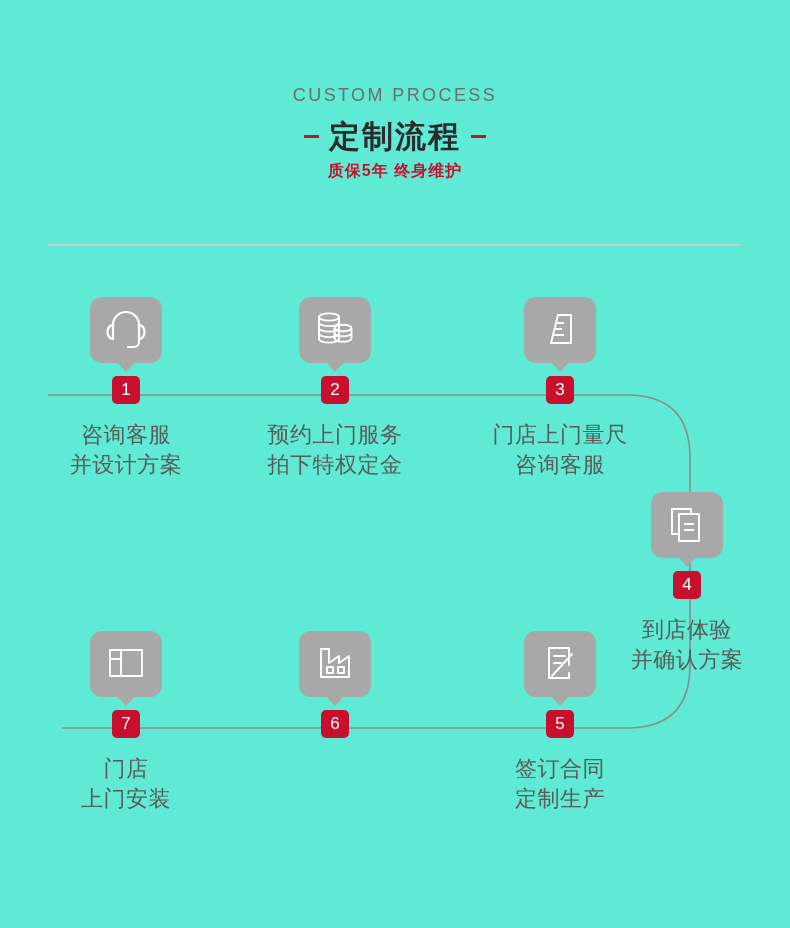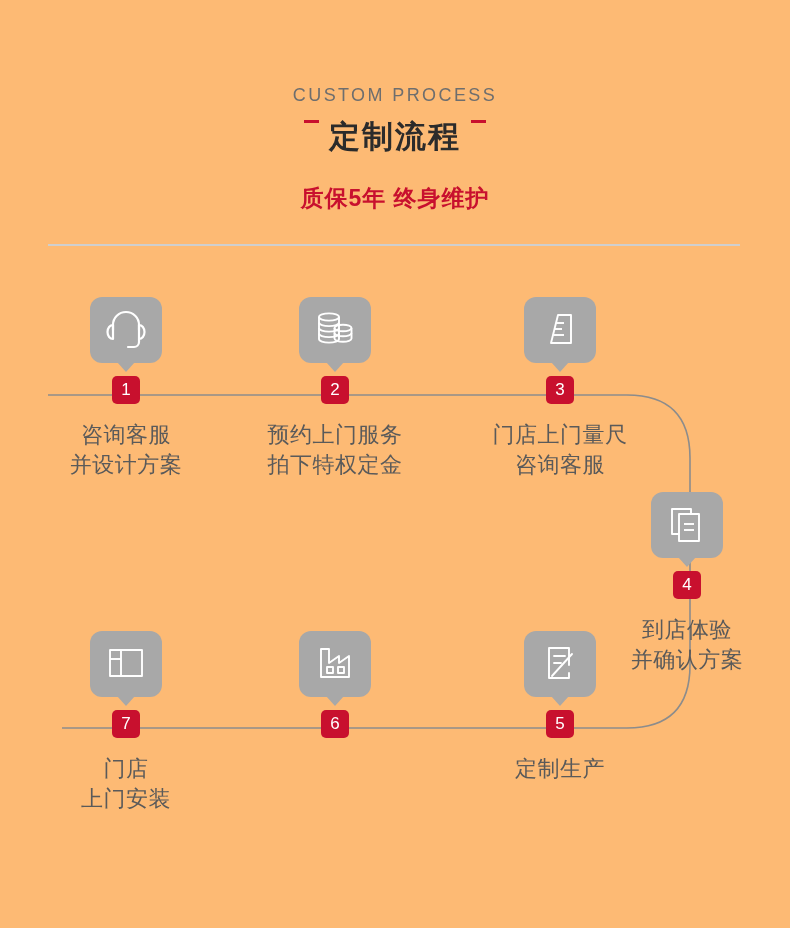--- a/index.html
+++ b/index.html
@@ -7,21 +7,21 @@
     padding: 0;
     background: #ffffff;
   }
   body {
     font-family: "Liberation Sans", "DejaVu Sans", sans-serif;
   }
   .page {
     position: relative;
     width: 790px;
     height: 928px;
-    background: #fdba74;
+    background: #5eead4;
     overflow: hidden;
   }
 
   
   .header {
     position: absolute;
     left: 0;
     top: 0;
     width: 790px;
     text-align: center;
@@ -30,40 +30,41 @@
     margin-top: 86px;
     font-size: 18px;
     letter-spacing: 2.4px;
     color: #6e6e6e;
     font-weight: 400;
     line-height: 1.1;
   }
   .title-row {
     margin-top: 14px;
     display: flex;
+    align-items: center;
     justify-content: center;
     gap: 10px;
   }
   .title-dash {
     display: inline-block;
     width: 15px;
     height: 3px;
     background: #c8102e;
   }
   .title-main {
     font-size: 31px;
     font-weight: 700;
     color: #2b2b2b;
     letter-spacing: 2px;
     line-height: 1.1;
     white-space: nowrap;
   }
   .subtitle {
-    margin-top: 32px;
-    font-size: 23px;
+    margin-top: 8px;
+    font-size: 16px;
     font-weight: 700;
     color: #c8102e;
     letter-spacing: 1px;
     line-height: 1.1;
   }
   .divider {
     position: absolute;
     left: 48px;
     top: 244px;
     width: 692px;
@@ -248,20 +249,21 @@
           <path d="M11 5 H31 V22 M31 30 V35 H11 V5"></path>
           <path d="M16 13 H27"></path>
           <path d="M16 20 H23"></path>
           <path d="M14 33 L34 11"></path>
         </g>
       </svg>
       <span class="tail"></span>
     </div>
     <div class="badge">5</div>
     <div class="step-label">
+      <span class="ln">签订合同</span>
       <span class="ln">定制生产</span>
     </div>
   </div>
 
   <div class="step" style="left:250px; top:631px;">
     <div class="icon-box">
       <svg width="44" height="42" viewBox="0 0 44 42">
         <g fill="none" stroke="#ffffff" stroke-width="1.9" stroke-linejoin="round">
           <path d="M8 6 L8 34 L36 34 L36 13 L26 20 L26 13 L16 20 L16 6 Z"></path>
           <rect x="14" y="24" width="6" height="6"></rect>

